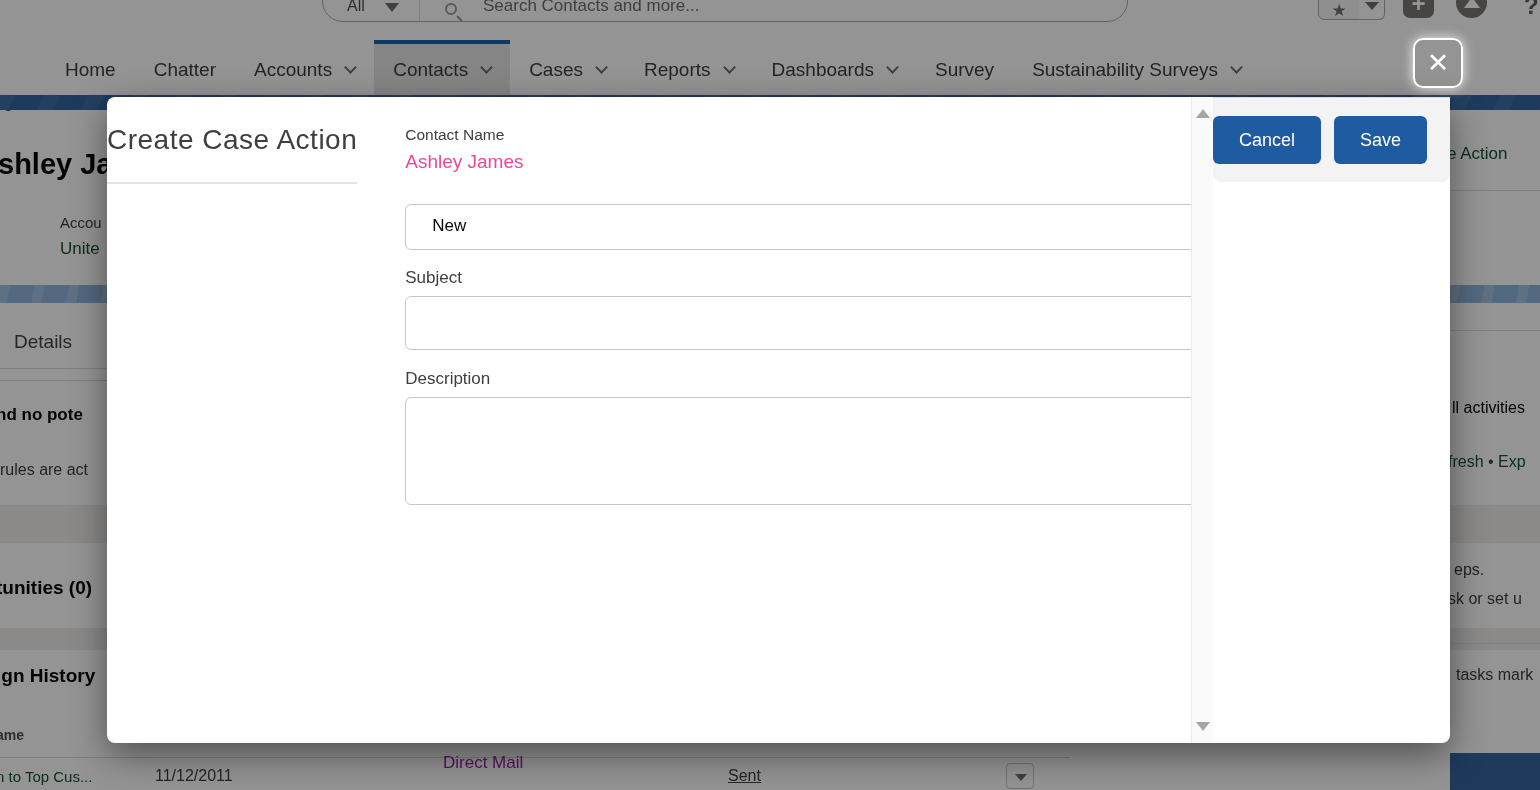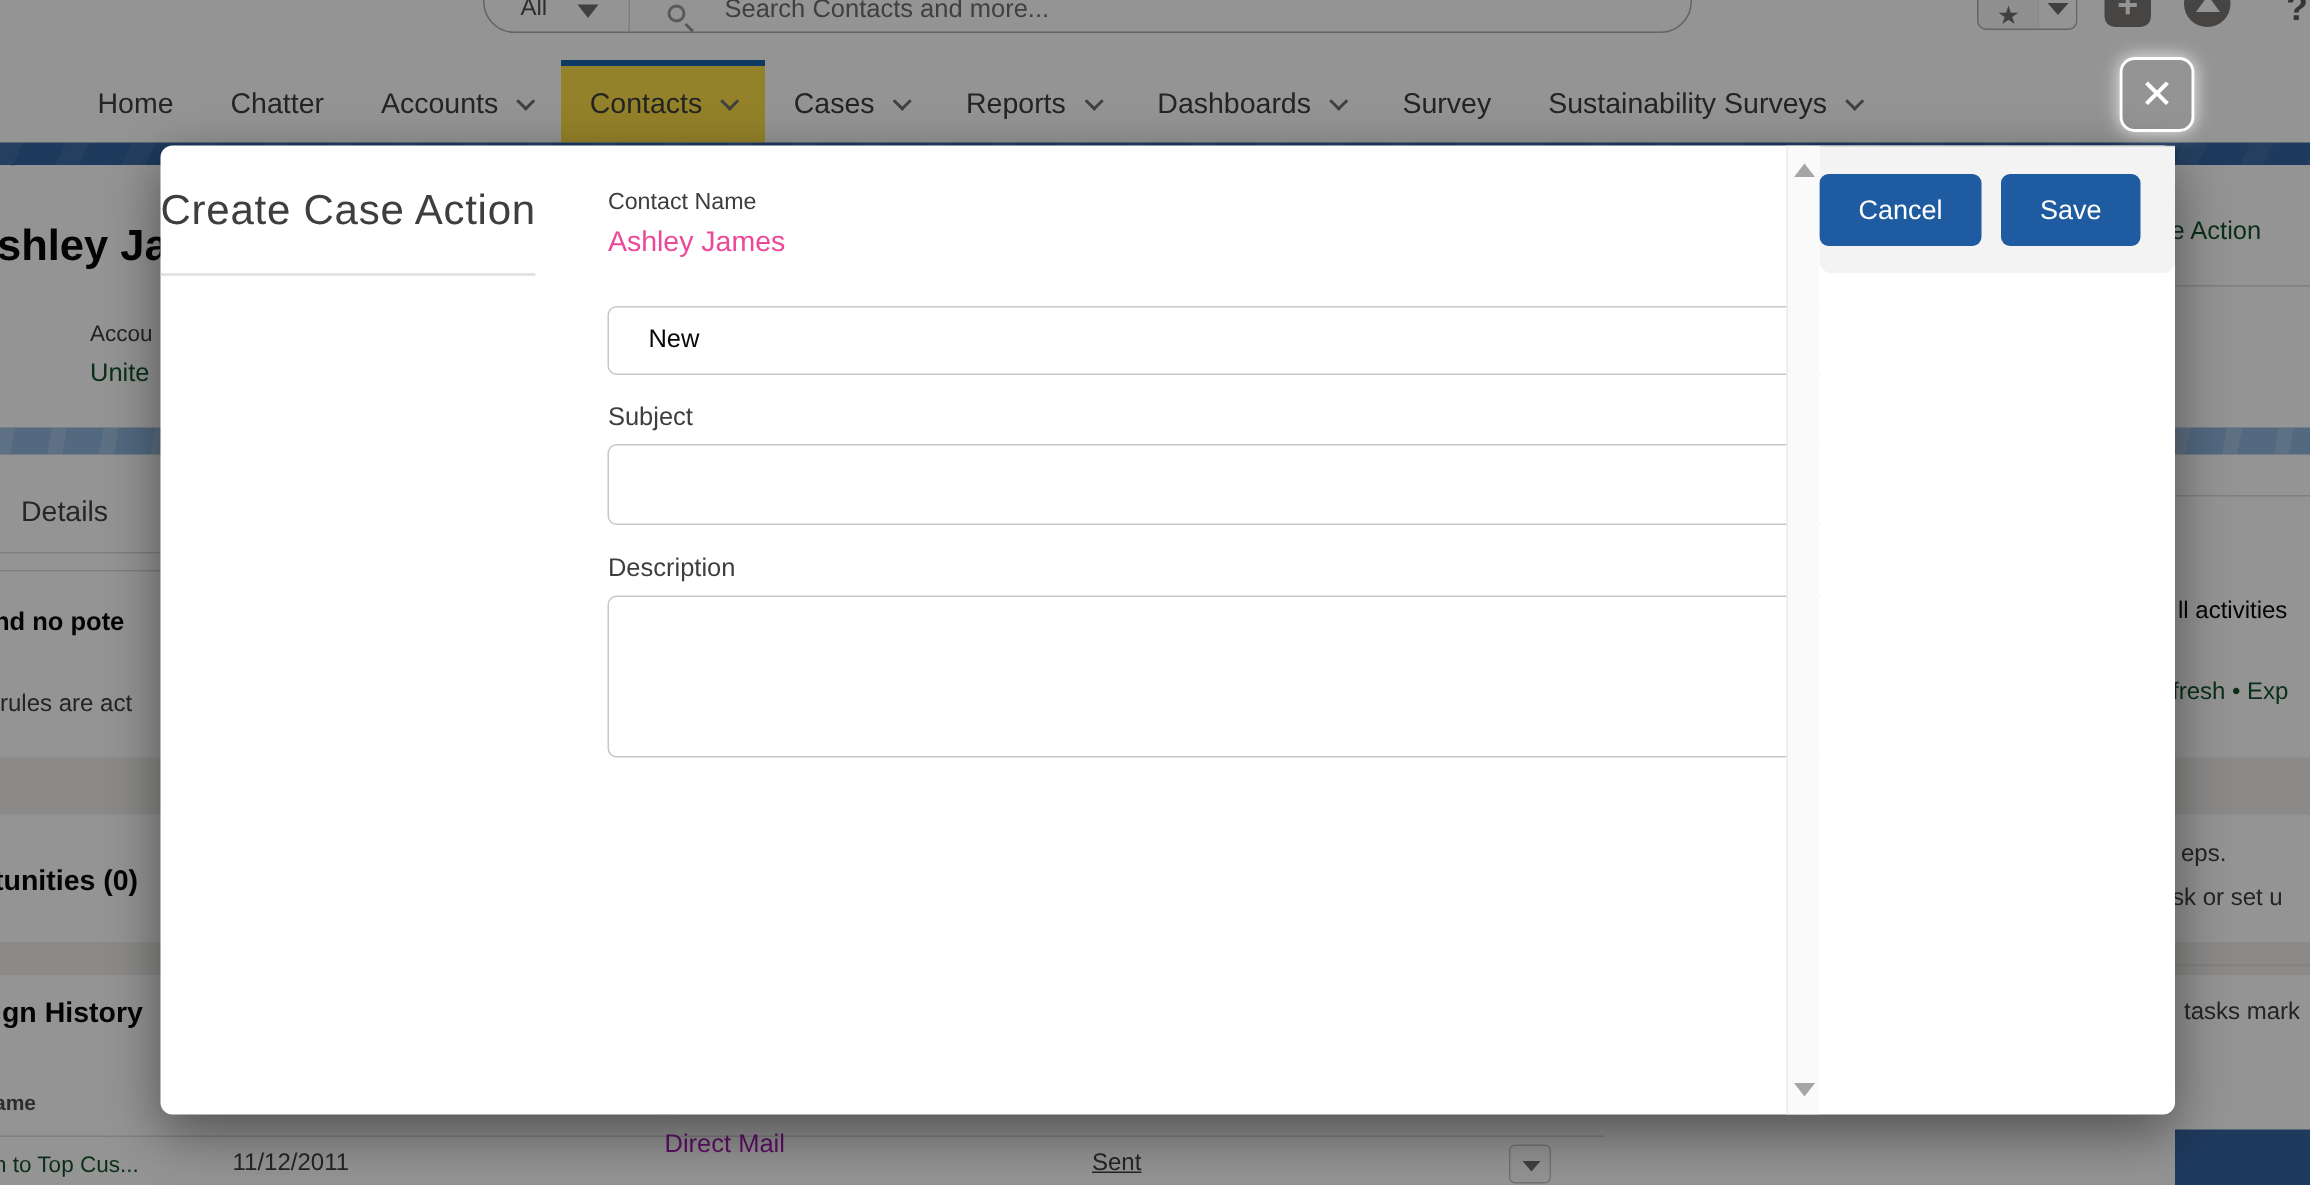--- a/index.html
+++ b/index.html
@@ -38,21 +38,21 @@
   .hdr-guide::after { content:""; position:absolute; left:8px; top:10px; width:0; height:0;
     border-left:8px solid transparent; border-right:8px solid transparent; border-bottom:11px solid #fff; }
   .hdr-help { position:absolute; left:1524px; top:-8px; font-size:24px; font-weight:bold; color:#5f5e5c; }
 
   .navbar { position:absolute; left:0; top:40px; width:1540px; height:55px; background:#fff;
     display:flex; align-items:stretch; }
   .app-suffix { position:absolute; left:2px; top:52px; font-size:21px; color:#444; }
   .tabs { display:flex; margin-left:46px; }
   .tab { display:flex; align-items:center; gap:14px; padding:0 19px; font-size:19px; color:#3e3e3c;
     border-top:4px solid transparent; }
-  .tab.selected { background:#fde047; border-top:4px solid #1a66ab; }
+  .tab.selected { background:#e5e5e5; border-top:4px solid #1a66ab; }
   .chev { width:9px; height:9px; border-right:2px solid #706e6b; border-bottom:2px solid #706e6b;
     transform:rotate(45deg); margin-top:-5px; }
 
   .banner1 { position:absolute; left:0; top:95px; width:1540px; height:15px; background:#3464a0;
     background-image:repeating-linear-gradient(115deg, rgba(255,255,255,0.06) 0 14px, rgba(255,255,255,0) 14px 40px); }
   .banner2 { position:absolute; left:0; top:285px; width:1540px; height:18px; background:#8fb5dc;
     background-image:repeating-linear-gradient(100deg, rgba(255,255,255,0.18) 0 10px, rgba(255,255,255,0) 10px 34px); }
   .navy-band-bottom { position:absolute; left:1450px; top:753px; width:90px; height:37px; background:#3464a0; }
 
   .gray-band { position:absolute; left:0; width:1540px; background:#efeeed; }

